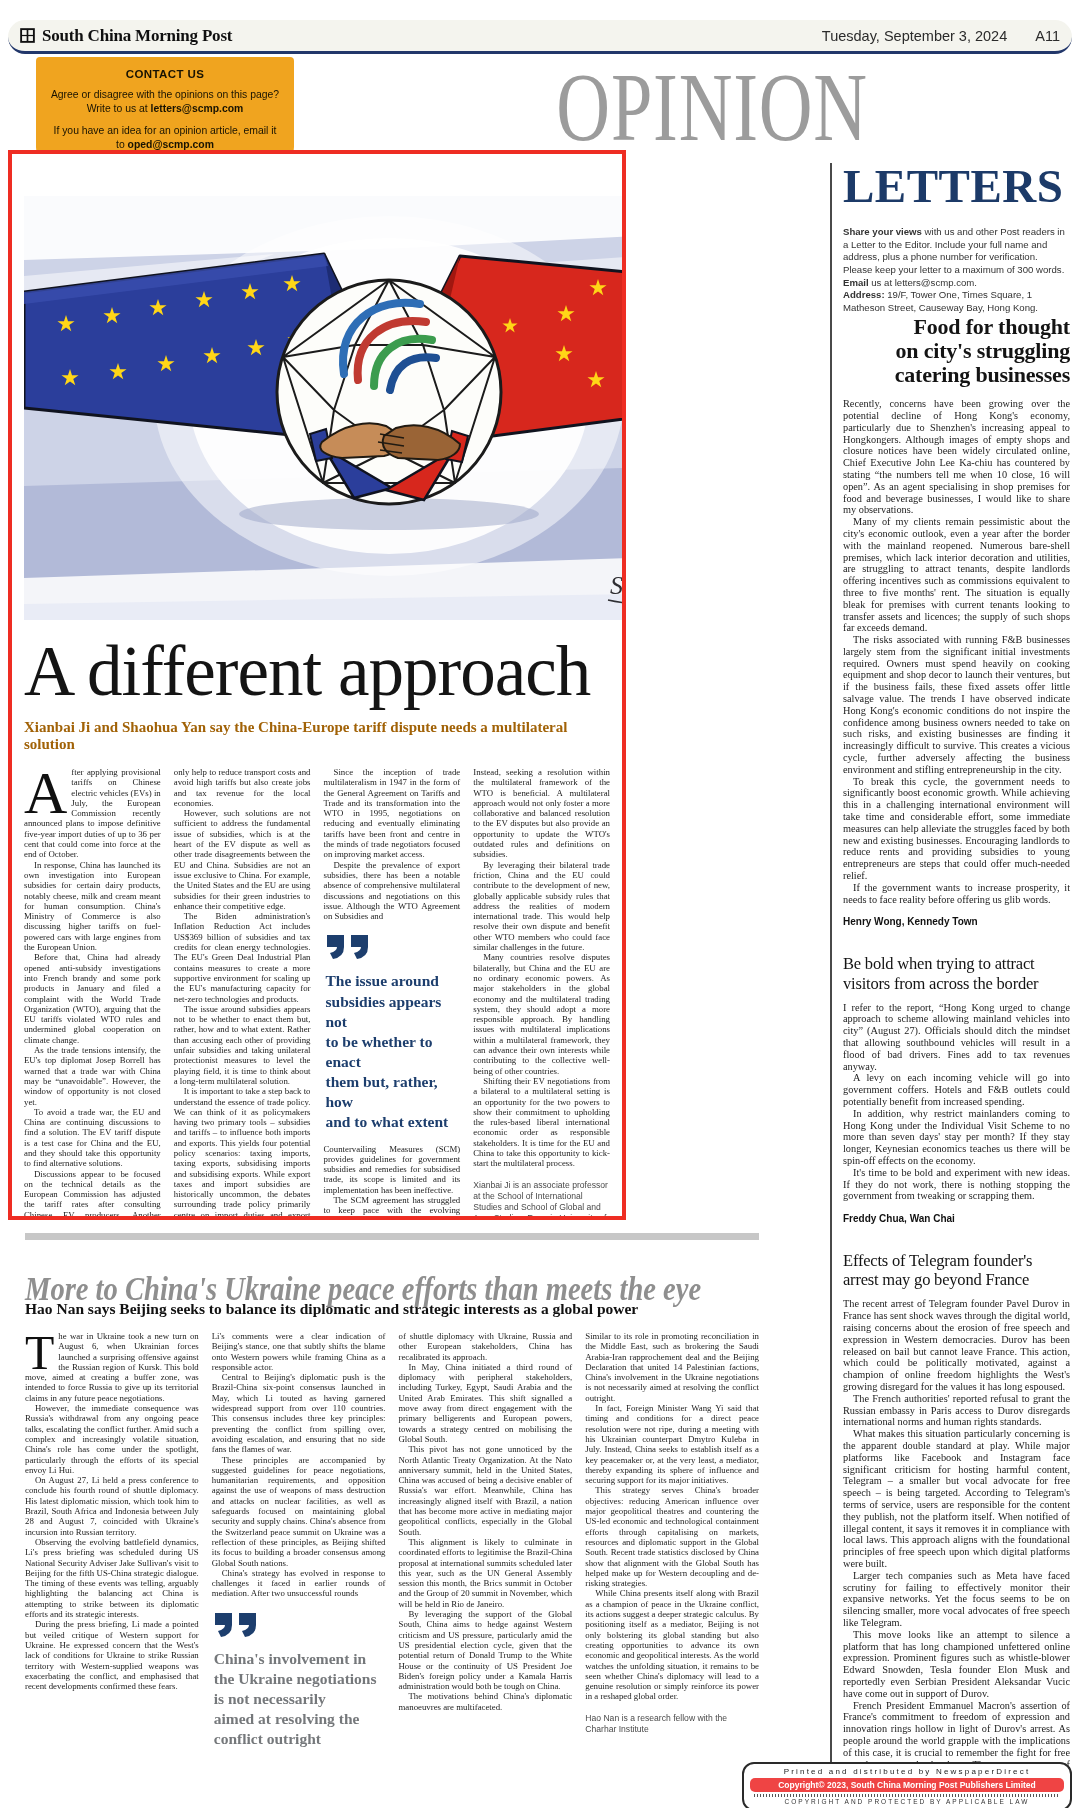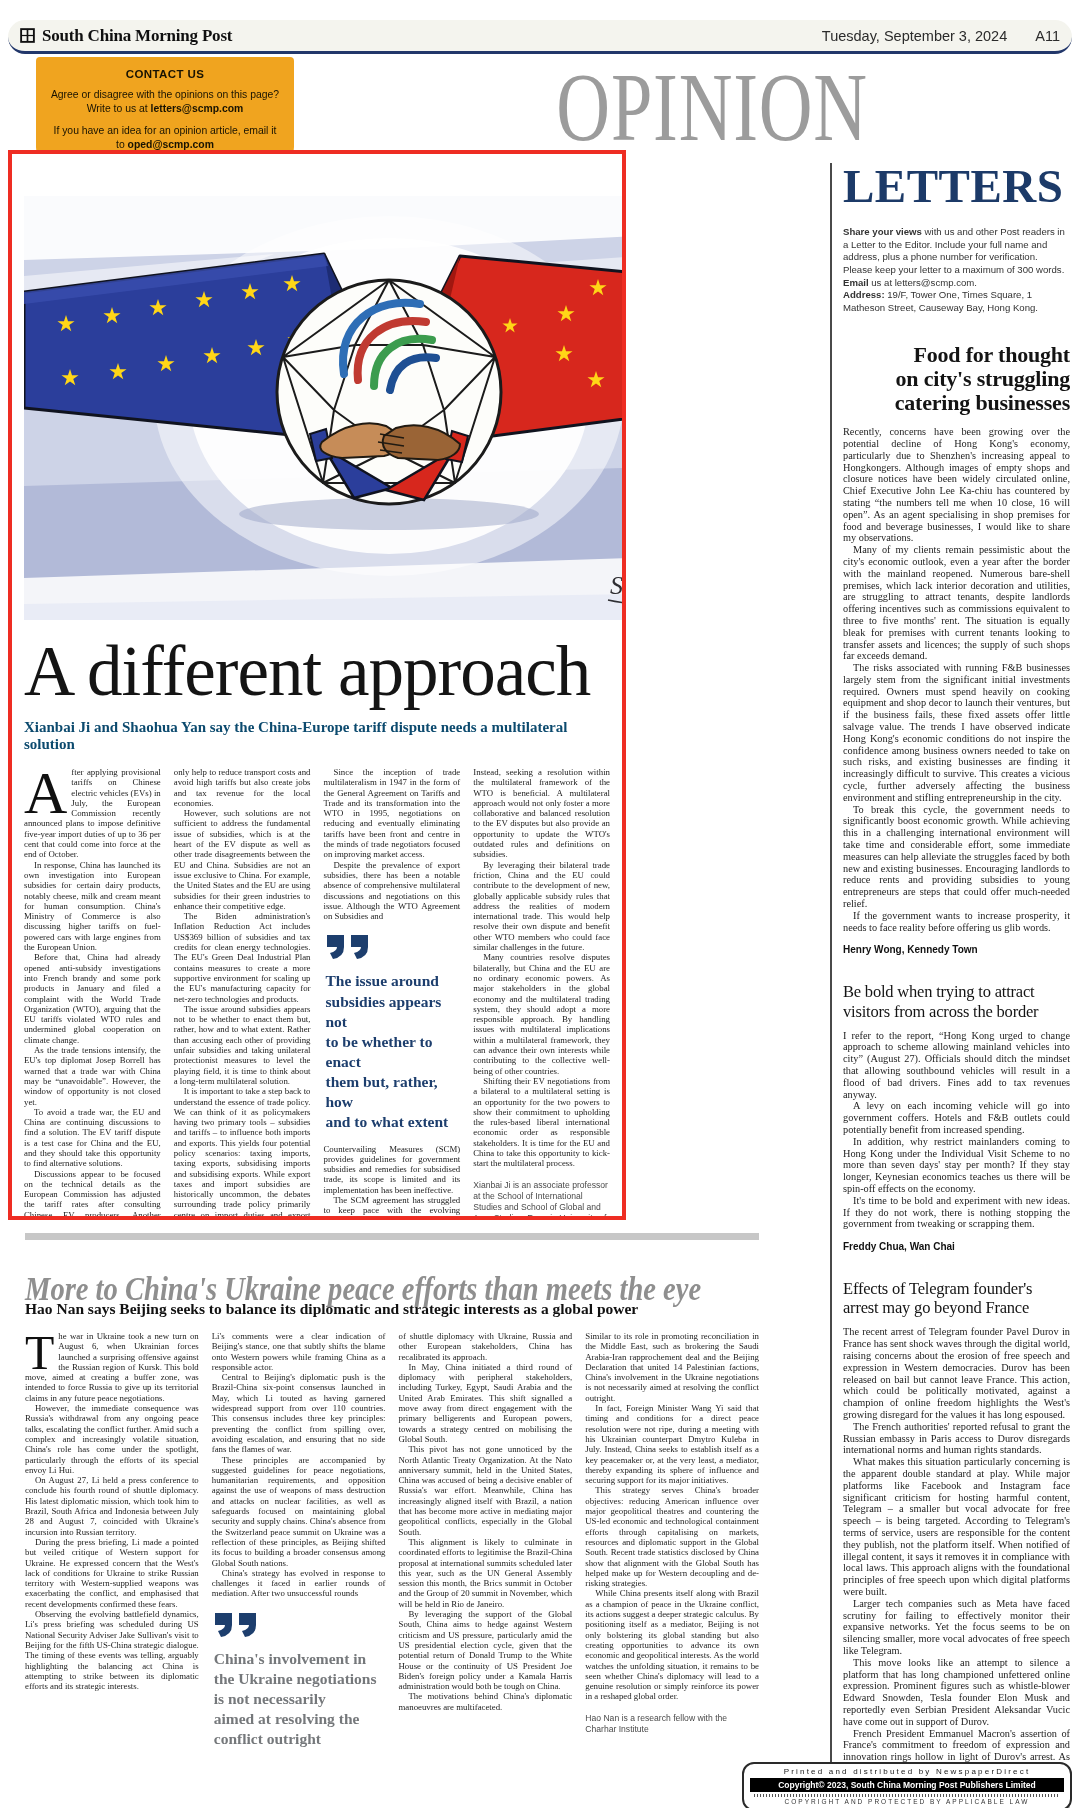--- a/index.html
+++ b/index.html
@@ -22,21 +22,21 @@
 
   
   .opinion{position:absolute;top:60px;right:212px;font-size:98px;line-height:.96;color:#9c9c9c;
            letter-spacing:1px;transform:scaleX(.76);transform-origin:100% 0;white-space:nowrap;}
 
   
   .main-box{position:absolute;left:8px;top:150px;width:618px;height:1070px;border:4px solid #ee2d23;
             box-sizing:border-box;padding:12px 12px 0;overflow:hidden;background:#fff;}
   .illo{display:block;margin:30px auto 0;}
   .main-headline{font-size:71px;line-height:1;margin:16px 0 11px;letter-spacing:-1px;color:#141414;font-weight:normal;}
-  .byline{font-size:15px;font-weight:bold;margin:12px 0 14px;color:#0c4a6e;}
+  .byline{font-size:15px;font-weight:bold;margin:12px 0 14px;color:#a16207;}
 
   
   .cols4{display:grid;grid-template-columns:repeat(4,1fr);column-gap:13px;}
   .colp p{margin:0;font-size:8.8px;line-height:10.3px;text-align:justify;text-indent:10px;color:#1c1c1c;}
   .colp p.noind{text-indent:0;}
   .dropcap{float:left;font-size:60px;line-height:47px;padding:3px 4px 0 0;color:#101010;}
   .dropcap.small{font-size:48px;line-height:38px;}
   .bio{margin-top:11px;font-family:"Liberation Sans",sans-serif;font-size:8.6px;line-height:1.3;color:#4a4a4a;}
   .pullquote{margin:13px 2px 11px;}
   .pq-text{font-weight:bold;font-size:15.5px;line-height:1.3;color:#1d3e6d;white-space:pre-line;margin-top:7px;}
@@ -46,34 +46,34 @@
   .gray-bar{position:absolute;left:25px;top:1233px;width:734px;height:7px;background:#c7c7c7;}
   .uk-headline{position:absolute;left:25px;top:1247px;font-style:italic;font-size:34px;color:#8f8f8f;
                white-space:nowrap;transform:scaleX(.84);transform-origin:0 0;}
   .uk-byline{position:absolute;left:25px;top:1300px;font-size:15.5px;font-weight:bold;color:#111;}
   .uk-cols{position:absolute;left:25px;top:1331px;width:734px;}
 
   
   .letters-col{position:absolute;left:830px;top:163px;width:240px;border-left:2px solid #4a4a4a;
                padding-left:11px;box-sizing:border-box;height:1600px;}
   .letters-title{font-size:47px;line-height:1;color:#1c3a68;font-weight:bold;letter-spacing:.5px;margin:0 0 16px;}
-  .letters-intro{font-family:"Liberation Sans",sans-serif;font-size:9.6px;line-height:1.32;color:#333;margin-bottom:28px;}
+  .letters-intro{font-family:"Liberation Sans",sans-serif;font-size:9.6px;line-height:1.32;color:#333;}
   .letter h2{color:#141414;white-space:pre-line;}
   .lh1{font-size:22px;font-weight:bold;line-height:1.1;margin:0 0 11px;letter-spacing:-.2px;text-align:right;}
   .lh2{font-size:16.5px;font-weight:normal;line-height:1.16;margin:0 0 9px;letter-spacing:-.2px;}
   .letter p{margin:0;font-size:10.3px;line-height:11.8px;text-align:justify;text-indent:10px;color:#1c1c1c;}
   .letter p.noind{text-indent:0;}
   .signature{font-family:"Liberation Sans",sans-serif;font-weight:bold;font-size:10px;margin:11px 0 27px;color:#111;}
 
   
   .footer{position:absolute;left:742px;top:1762px;width:330px;border:2px solid #2a2a2a;border-radius:12px;
           padding:3px 6px 4px;box-sizing:border-box;text-align:center;background:#fff;}
   .f1{font-family:"Liberation Sans",sans-serif;font-size:8px;letter-spacing:2.2px;color:#222;white-space:nowrap;}
-  .f2{background:#000000;color:#fff;font-family:"Liberation Sans",sans-serif;font-weight:bold;font-size:8.5px;
-      padding:2px 16px;margin:2px 0;border-radius:0;white-space:nowrap;}
+  .f2{background:#ef4444;color:#fff;font-family:"Liberation Sans",sans-serif;font-weight:bold;font-size:8.5px;
+      padding:2px 16px;margin:2px 0;border-radius:5px;white-space:nowrap;}
   .fbar{height:3px;background:repeating-linear-gradient(90deg,#555 0 1px,transparent 1px 3px);margin:1px 4px;}
   .f3{font-family:"Liberation Sans",sans-serif;font-size:6.5px;letter-spacing:2px;color:#333;white-space:nowrap;}
 </style>
 </head>
 <body>
 
 <div id="page">
 
   <div class="masthead">
     <div class="brand">
@@ -218,22 +218,22 @@
 
   <div class="gray-bar"></div>
   <h1 class="uk-headline">More to China's Ukraine peace efforts than meets the eye</h1>
   <div class="uk-byline">Hao Nan says Beijing seeks to balance its diplomatic and strategic interests as a global power</div>
 
   <div class="uk-cols cols4">
     <div class="colp">
       <p class="noind"><span class="dropcap small">T</span><span>he war in Ukraine took a new turn on August 6, when Ukrainian forces launched a surprising offensive against the Russian region of Kursk. This bold move, aimed at creating a buffer zone, was intended to force Russia to give up its territorial claims in any future peace negotiations.</span></p>
       <p>However, the immediate consequence was Russia's withdrawal from any ongoing peace talks, escalating the conflict further. Amid such a complex and increasingly volatile situation, China's role has come under the spotlight, particularly through the efforts of its special envoy Li Hui.</p>
       <p>On August 27, Li held a press conference to conclude his fourth round of shuttle diplomacy. His latest diplomatic mission, which took him to Brazil, South Africa and Indonesia between July 28 and August 7, coincided with Ukraine's incursion into Russian territory.</p>
+      <p>Observing the evolving battlefield dynamics, Li's press briefing was scheduled during US National Security Adviser Jake Sullivan's visit to Beijing for the fifth US-China strategic dialogue. The timing of these events was telling, arguably highlighting the balancing act China is attempting to strike between its diplomatic efforts and its strategic interests.</p>
       <p>During the press briefing, Li made a pointed but veiled critique of Western support for Ukraine. He expressed concern that the West's lack of conditions for Ukraine to strike Russian territory with Western-supplied weapons was exacerbating the conflict, and emphasised that recent developments confirmed these fears.</p>
-      <p>Observing the evolving battlefield dynamics, Li's press briefing was scheduled during US National Security Adviser Jake Sullivan's visit to Beijing for the fifth US-China strategic dialogue. The timing of these events was telling, arguably highlighting the balancing act China is attempting to strike between its diplomatic efforts and its strategic interests.</p>
     </div>
     <div class="colp">
       <p class="noind">Li's comments were a clear indication of Beijing's stance, one that subtly shifts the blame onto Western powers while framing China as a responsible actor.</p>
       <p>Central to Beijing's diplomatic push is the Brazil-China six-point consensus launched in May, which Li touted as having garnered widespread support from over 110 countries. This consensus includes three key principles: preventing the conflict from spilling over, avoiding escalation, and ensuring that no side fans the flames of war.</p>
       <p>These principles are accompanied by suggested guidelines for peace negotiations, humanitarian requirements, and opposition against the use of weapons of mass destruction and attacks on nuclear facilities, as well as safeguards focused on maintaining global security and supply chains. China's absence from the Switzerland peace summit on Ukraine was a reflection of these principles, as Beijing shifted its focus to building a broader consensus among Global South nations.</p>
       <p>China's strategy has evolved in response to challenges it faced in earlier rounds of mediation. After two unsuccessful rounds</p>
       <div class="pullquote pq-gray">
         <svg width="48" height="26" viewBox="0 0 48 26">
           <path d="M1,1 H18 V13 Q18 23 7 25 L4 19 Q11 17 11 13 H1 Z" fill="#1d3e6d"></path>
           <path d="M25,1 H42 V13 Q42 23 31 25 L28 19 Q35 17 35 13 H25 Z" fill="#1d3e6d"></path>

